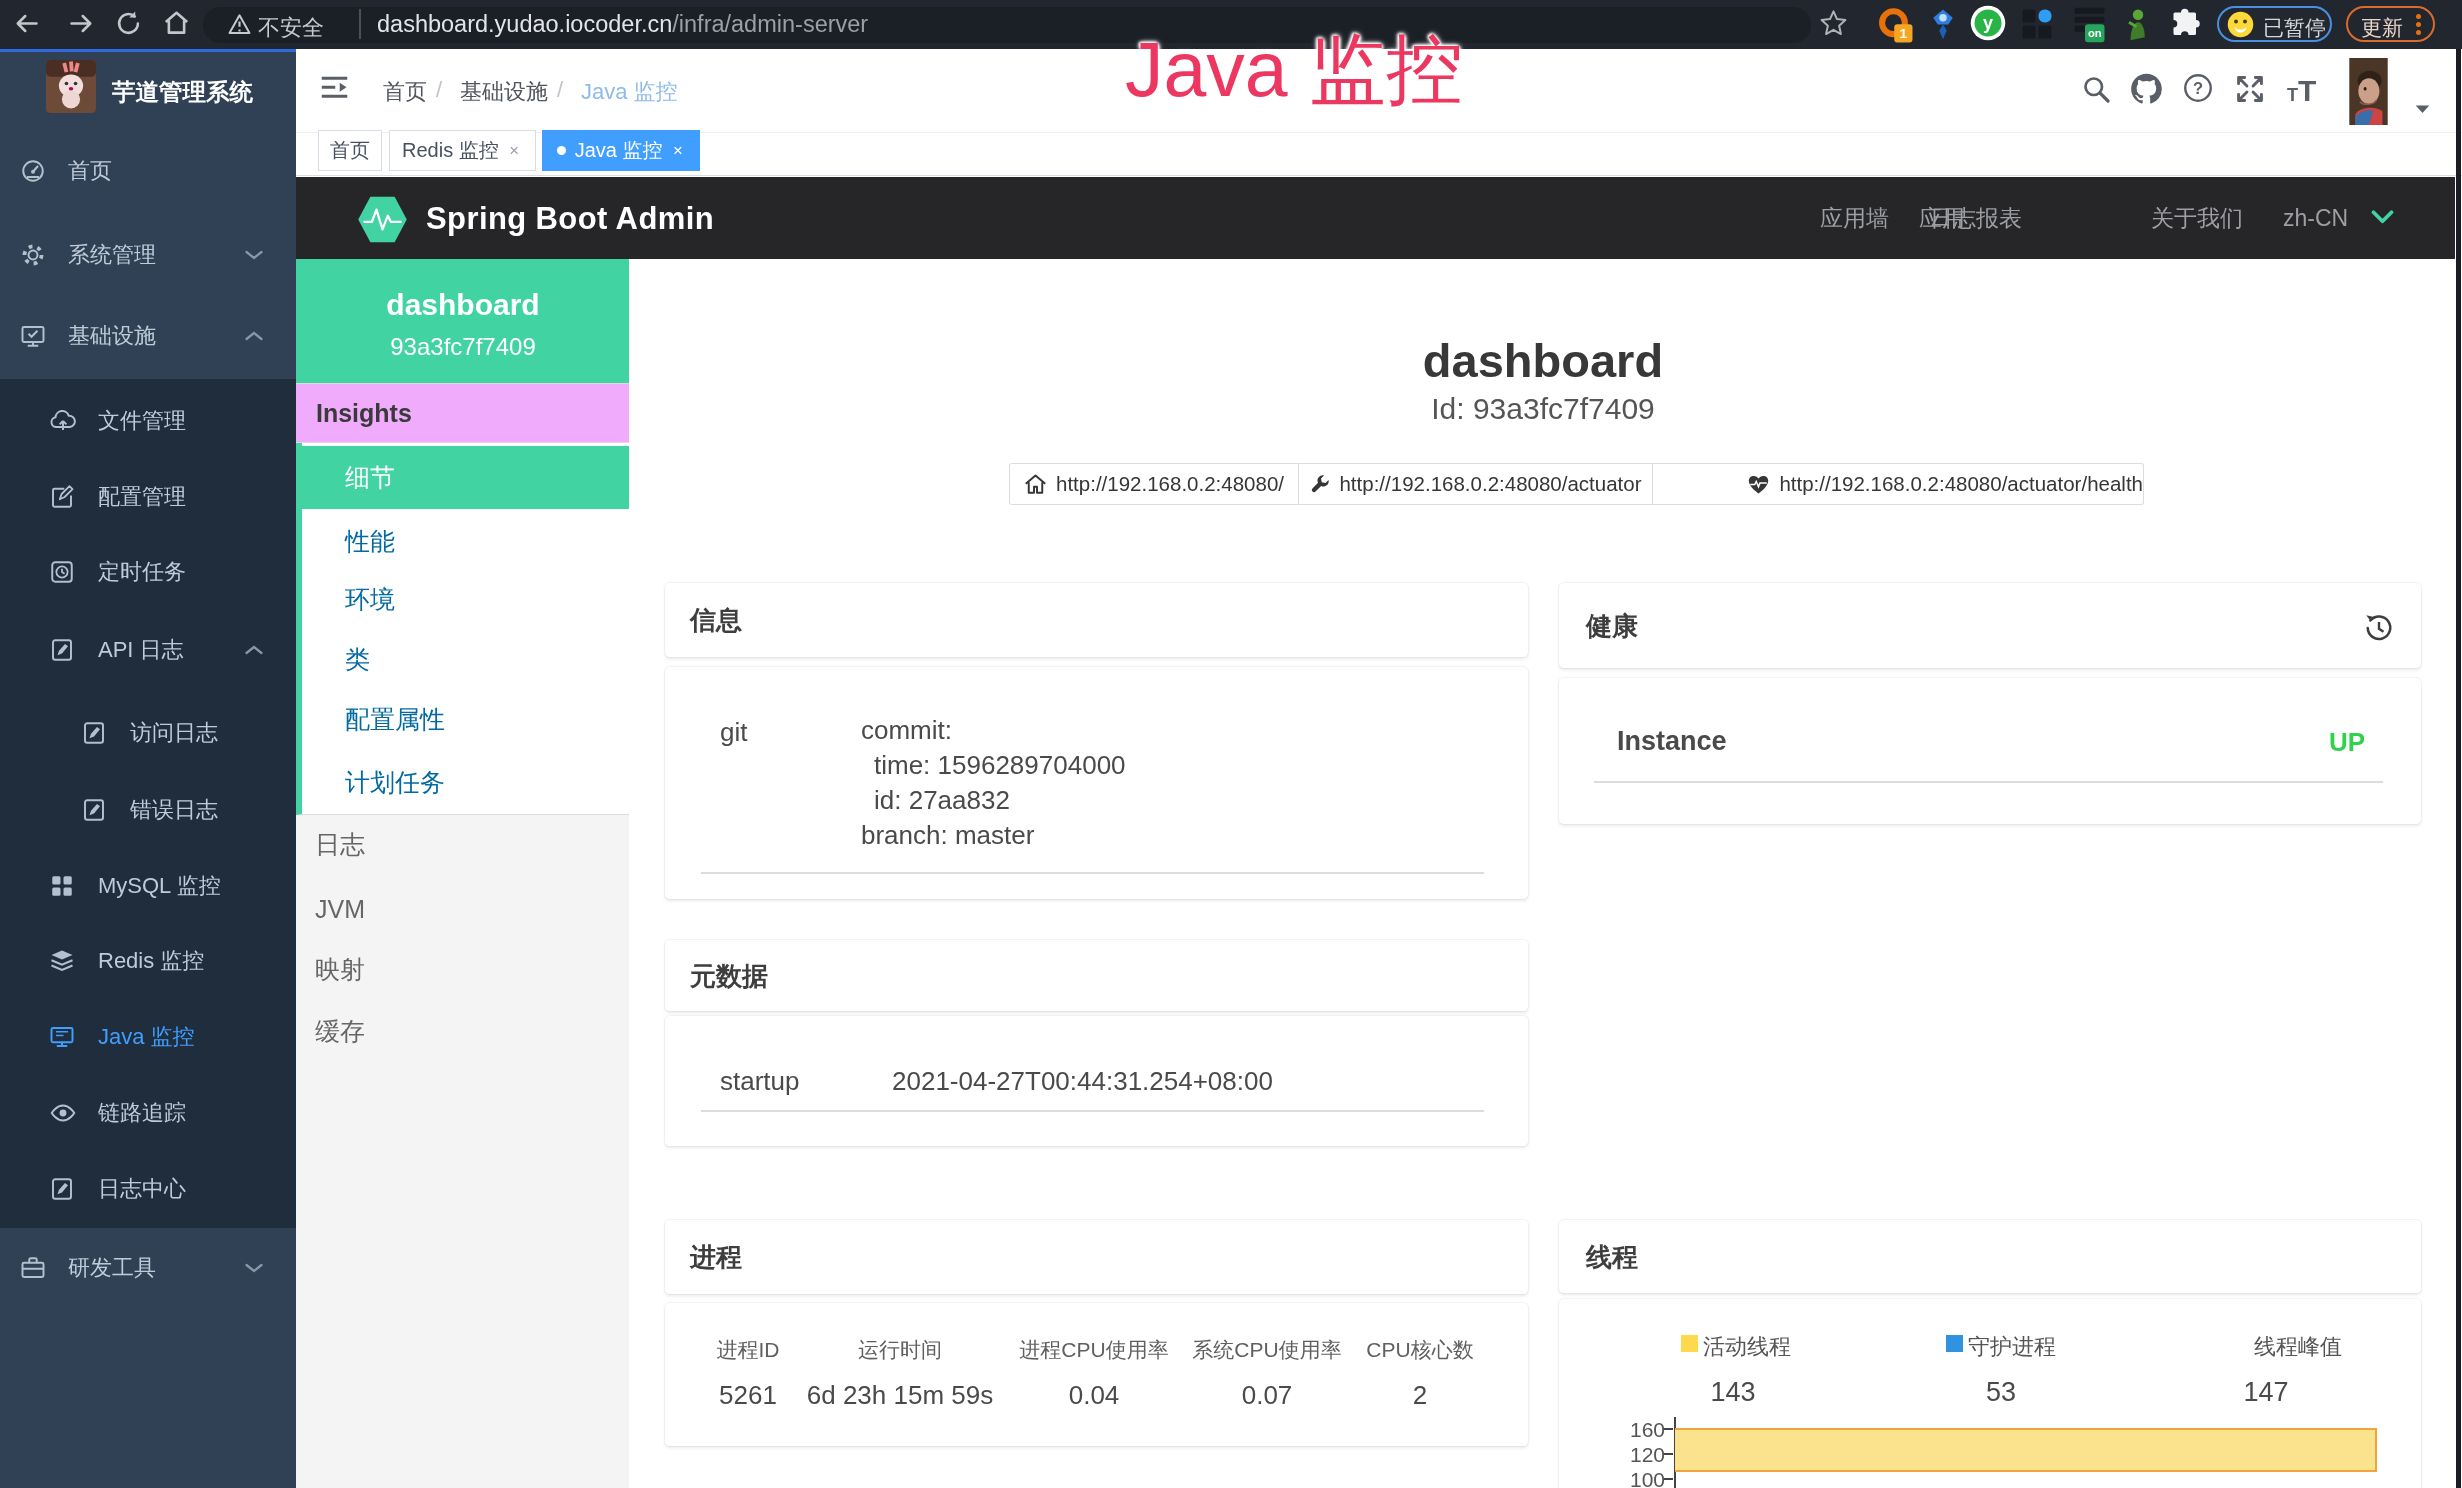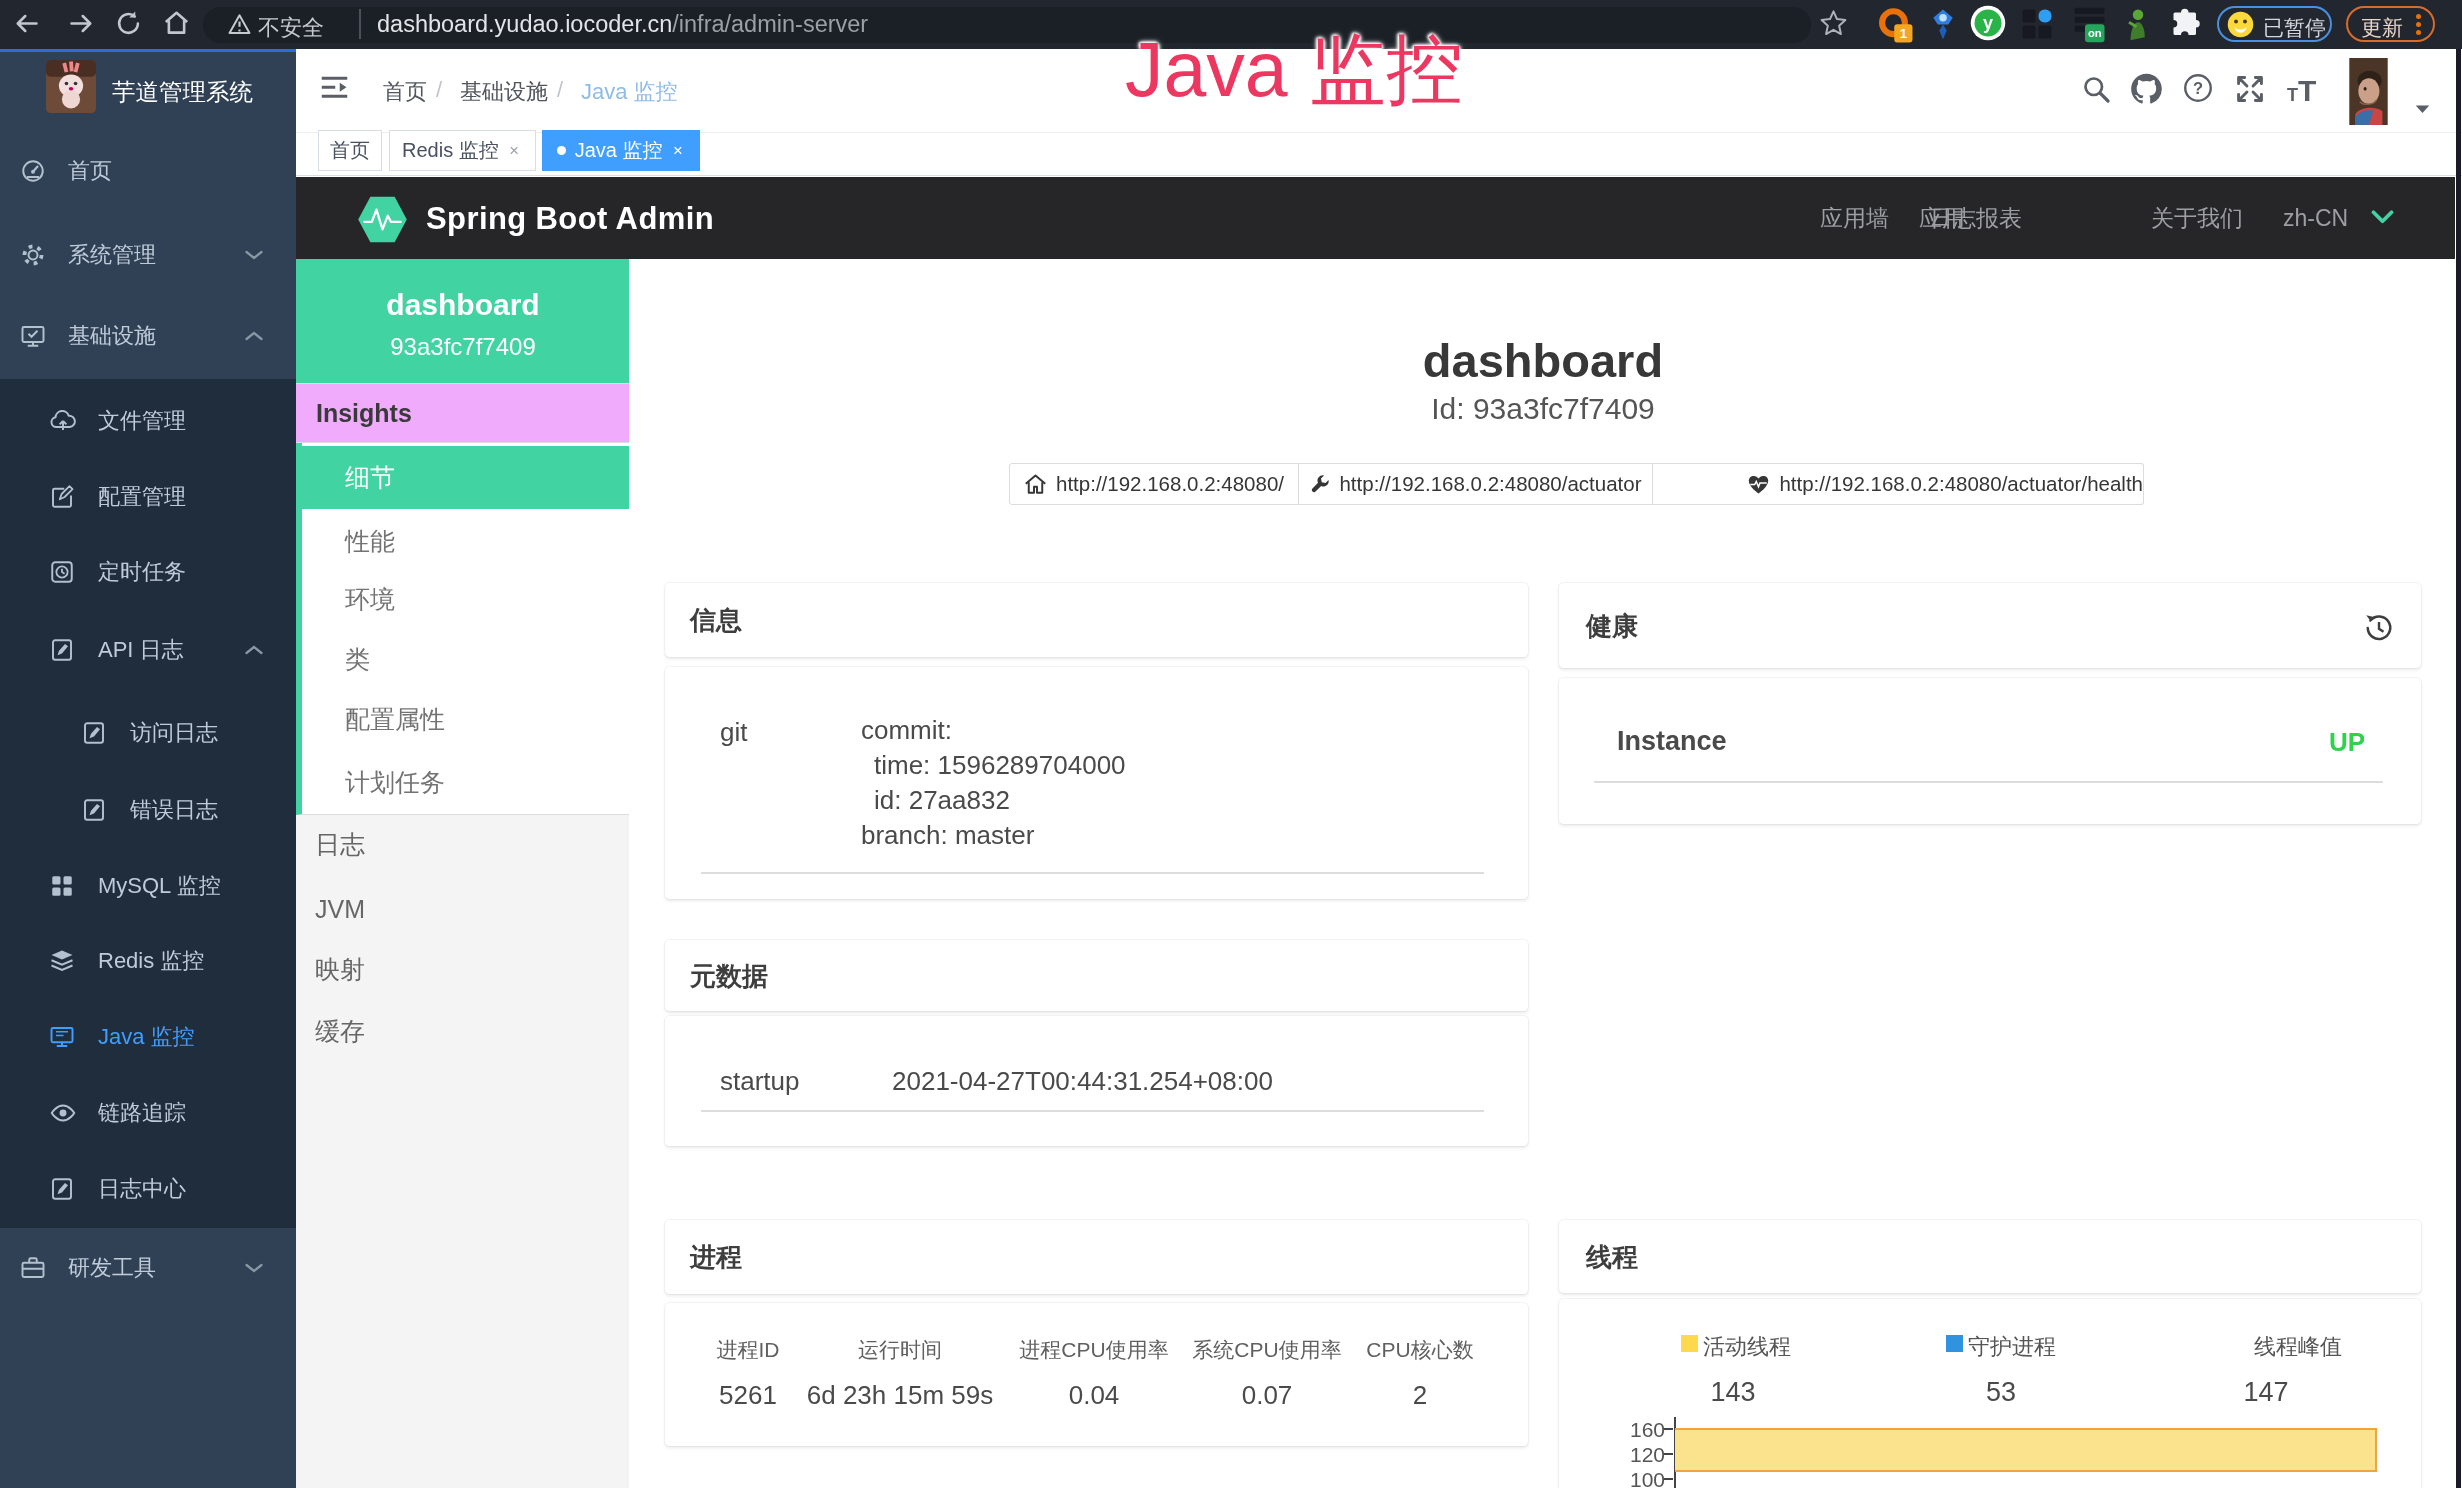--- a/index.html
+++ b/index.html
@@ -33,21 +33,21 @@
 
 
 #sbaheader { left:296px; top:177px; width:2159px; height:82px; background:#262629; }
 .sba-nav { color:#9d9fa2; font-size:23px; position:absolute; top:50%; transform:translateY(-50%); }
 
 
 #sbaside { left:296px; top:259px; width:334px; height:1230px; background:#f4f4f4; }
 #sbagreen { position:absolute; left:0; top:0; width:334px; height:124px; background:#42d3a2; color:#fff; text-align:center; }
 #insights { position:absolute; left:0; top:124px; width:334px; height:60px; background:#f0abfc; border-top:0.8px solid #dcdcdc; border-bottom:0.8px solid #dcdcdc; }
 #sbagroup { position:absolute; left:0; top:184px; width:334px; height:372px; background:#fff; border-left:6px solid #42d3a2; border-bottom:0.8px solid #ddd; }
-.sba-item { position:absolute; left:0; width:334px; font-size:25px; color:#737373; }
+.sba-item { position:absolute; left:0; width:334px; font-size:25px; color:#0369a1; }
 
 
 #content { left:629px; top:259px; width:1827px; height:1230px; background:#fff; }
 .card { position:absolute; background:#fff; border-radius:4.6px; box-shadow:0 1.5px 3.8px rgba(10,10,10,.09), 0 0 0 0.8px rgba(10,10,10,.045); }
 .card-title { font-size:26px; font-weight:bold; color:#3e3e3e; }
 .divider { position:absolute; height:1.5px; background:#dcdcdc; }
 .tbl-h { font-size:21px; color:#606060; position:absolute; transform:translateX(-50%); white-space:nowrap; }
 .tbl-v { font-size:26px; color:#4a4a4a; position:absolute; transform:translateX(-50%); white-space:nowrap; }
 
 
@@ -141,21 +141,21 @@
 <svg class="abs" style="left:46px;top:10.6px;" width="50" height="53" viewBox="0 0 66 70">
       <rect width="66" height="70" rx="6" fill="#6e4a38"></rect>
       <rect x="0" y="0" width="66" height="22" rx="6" fill="#4a2e24"></rect>
       <path d="M24 4l3 12M33 2l1 13M42 4l-3 12" stroke="#e88" stroke-width="5"></path>
       <ellipse cx="33" cy="34" rx="16" ry="15" fill="#f3dede"></ellipse>
       <ellipse cx="33" cy="52" rx="12" ry="12" fill="#eed7d3"></ellipse>
       <circle cx="27" cy="31" r="2.4" fill="#333"></circle>
       <circle cx="39" cy="31" r="2.4" fill="#333"></circle>
       <ellipse cx="33" cy="38" rx="3" ry="2.4" fill="#b05"></ellipse>
     </svg>
-<div class="abs" style="left:112px;top:27px;font-size:23.5px;font-weight:normal;color:#fff;">芋道管理系统</div>
+<div class="abs" style="left:112px;top:27px;font-size:23.5px;font-weight:bold;color:#fff;">芋道管理系统</div>
 
 <div class="m-item" style="top:84px;">
   <svg class="m-ic" style="left:21px;" width="24" height="24" viewBox="0 0 32 32">
         <circle cx="16" cy="16" r="13" stroke="#b3c0cd" stroke-width="2.6" fill="none"></circle>
         <path d="M16 17l6-7" stroke="#b3c0cd" stroke-width="2.8" stroke-linecap="round"></path>
         <circle cx="16" cy="17" r="2.6" fill="#b3c0cd"></circle>
         <path d="M8 24h16" stroke="#b3c0cd" stroke-width="2.6"></path>
       </svg>
   <span class="txt" style="left:68px;">首页</span>
 </div>

